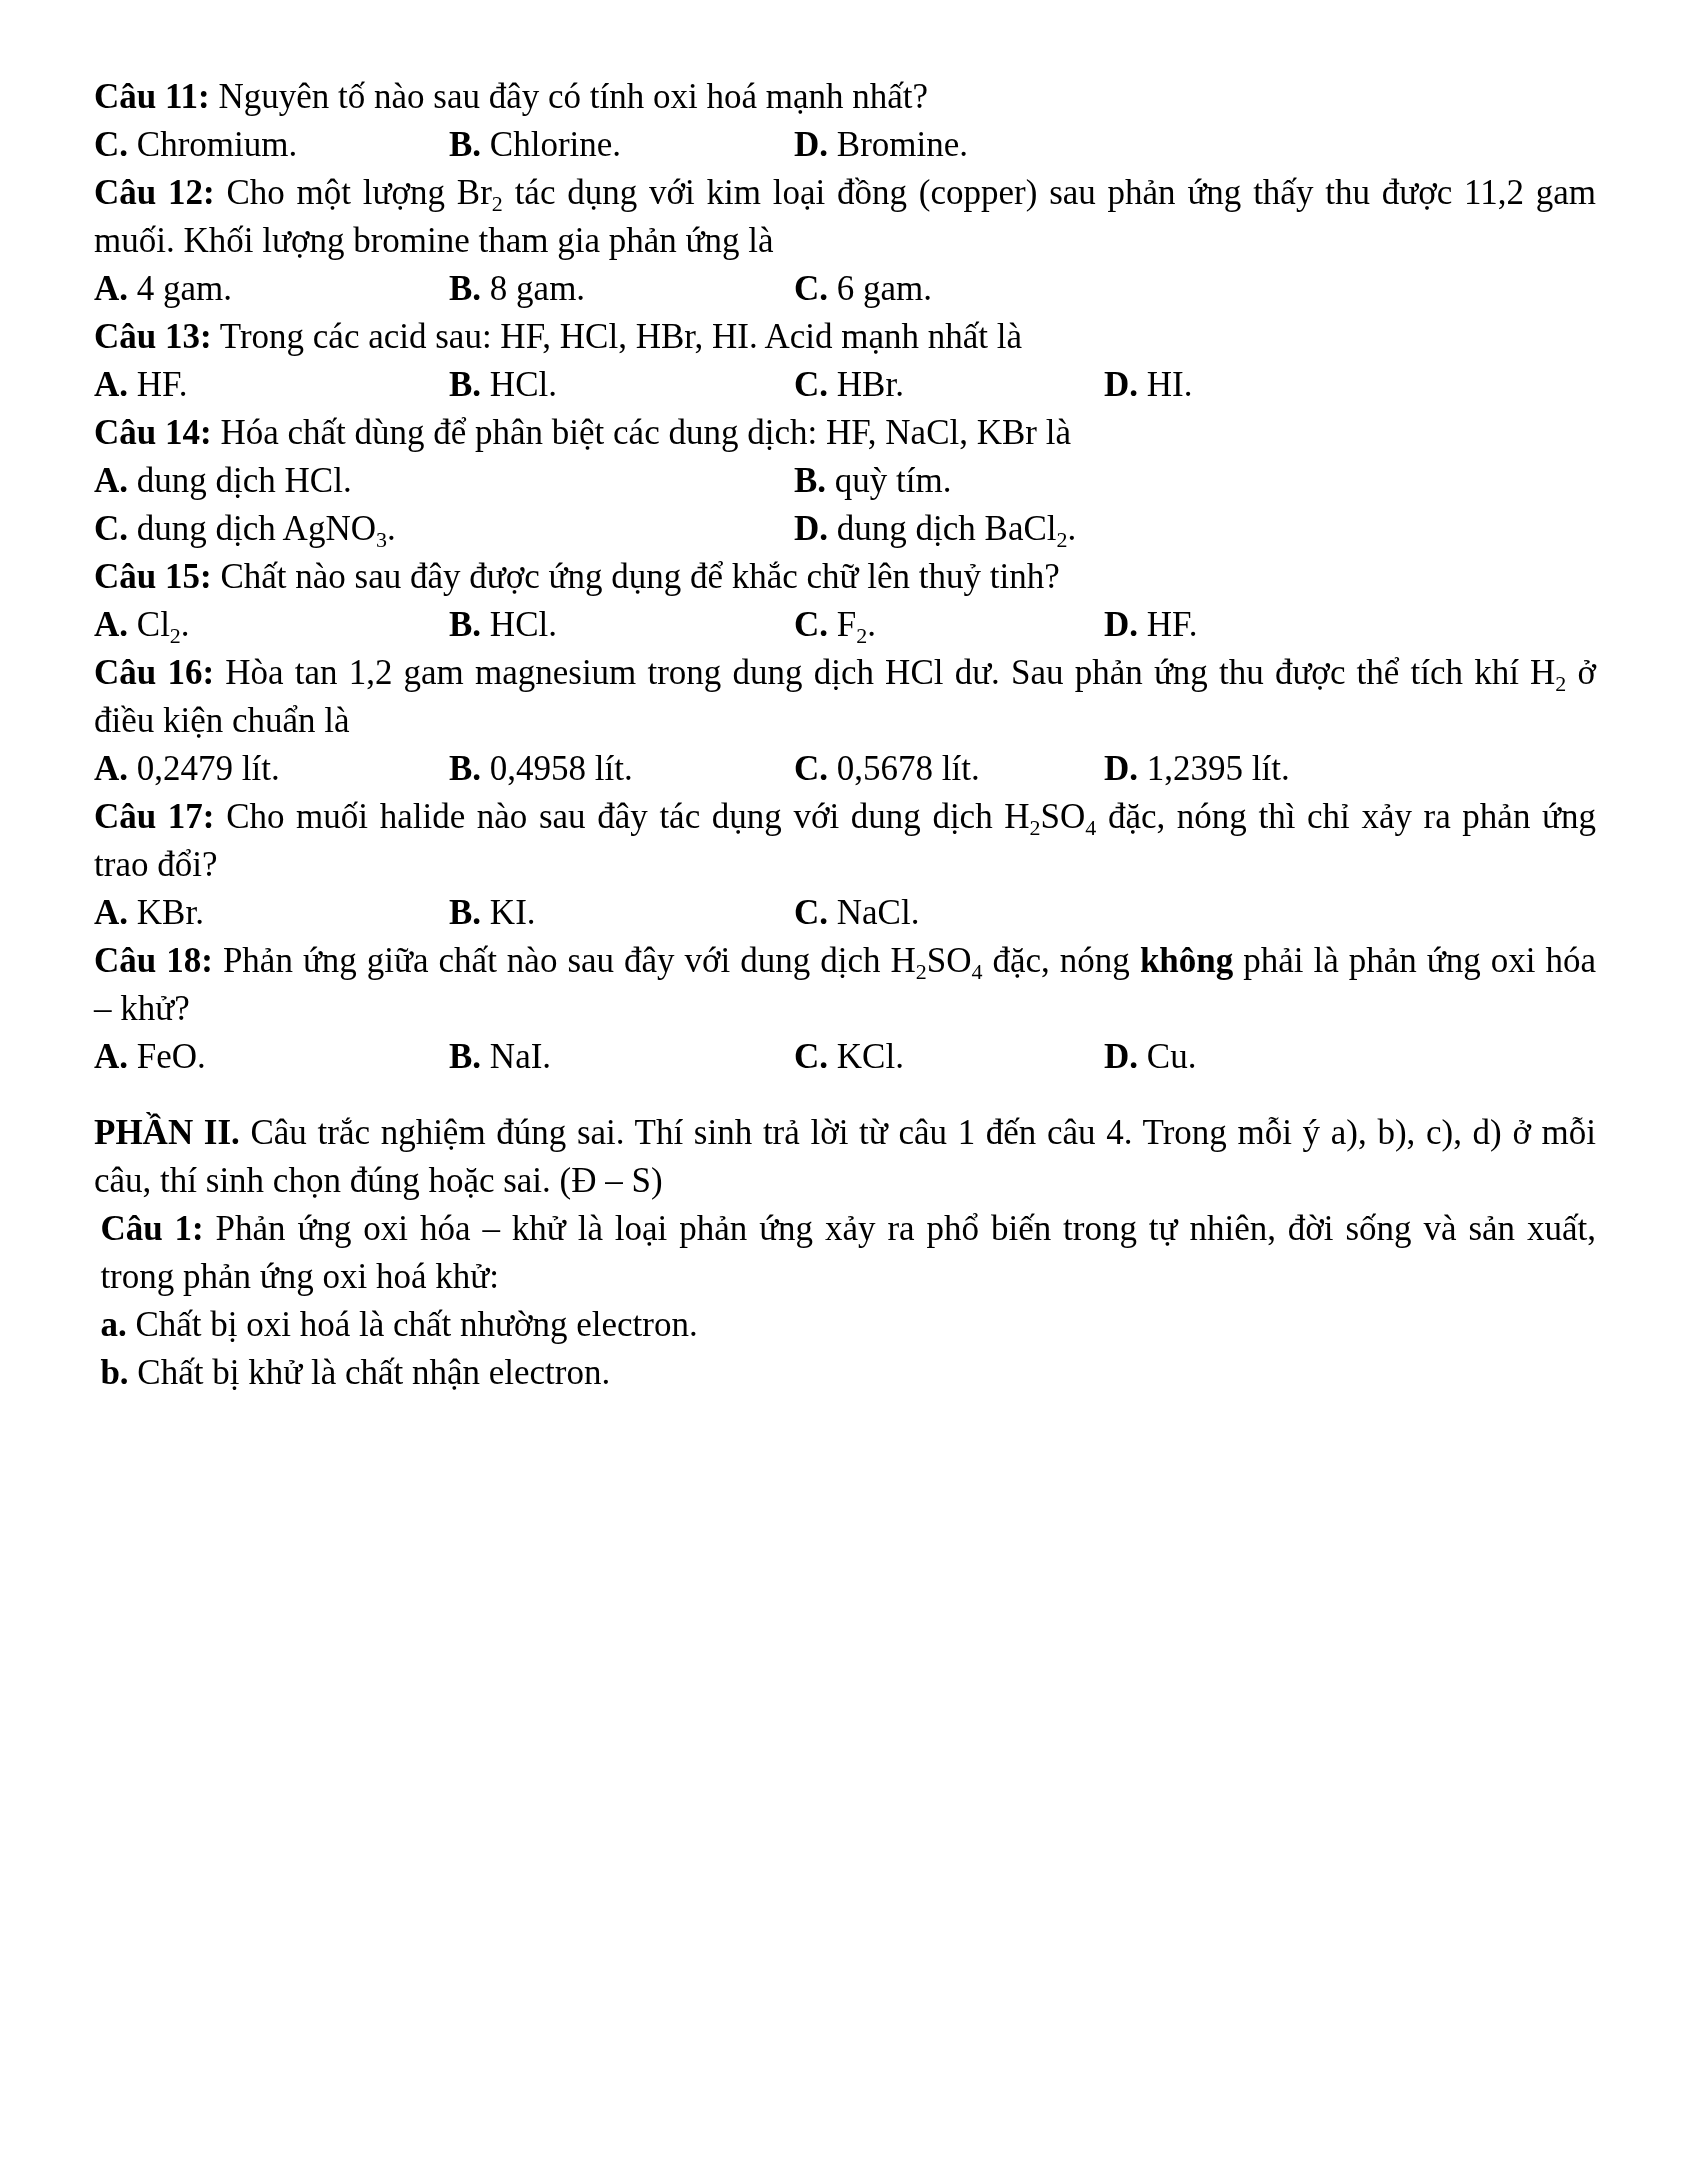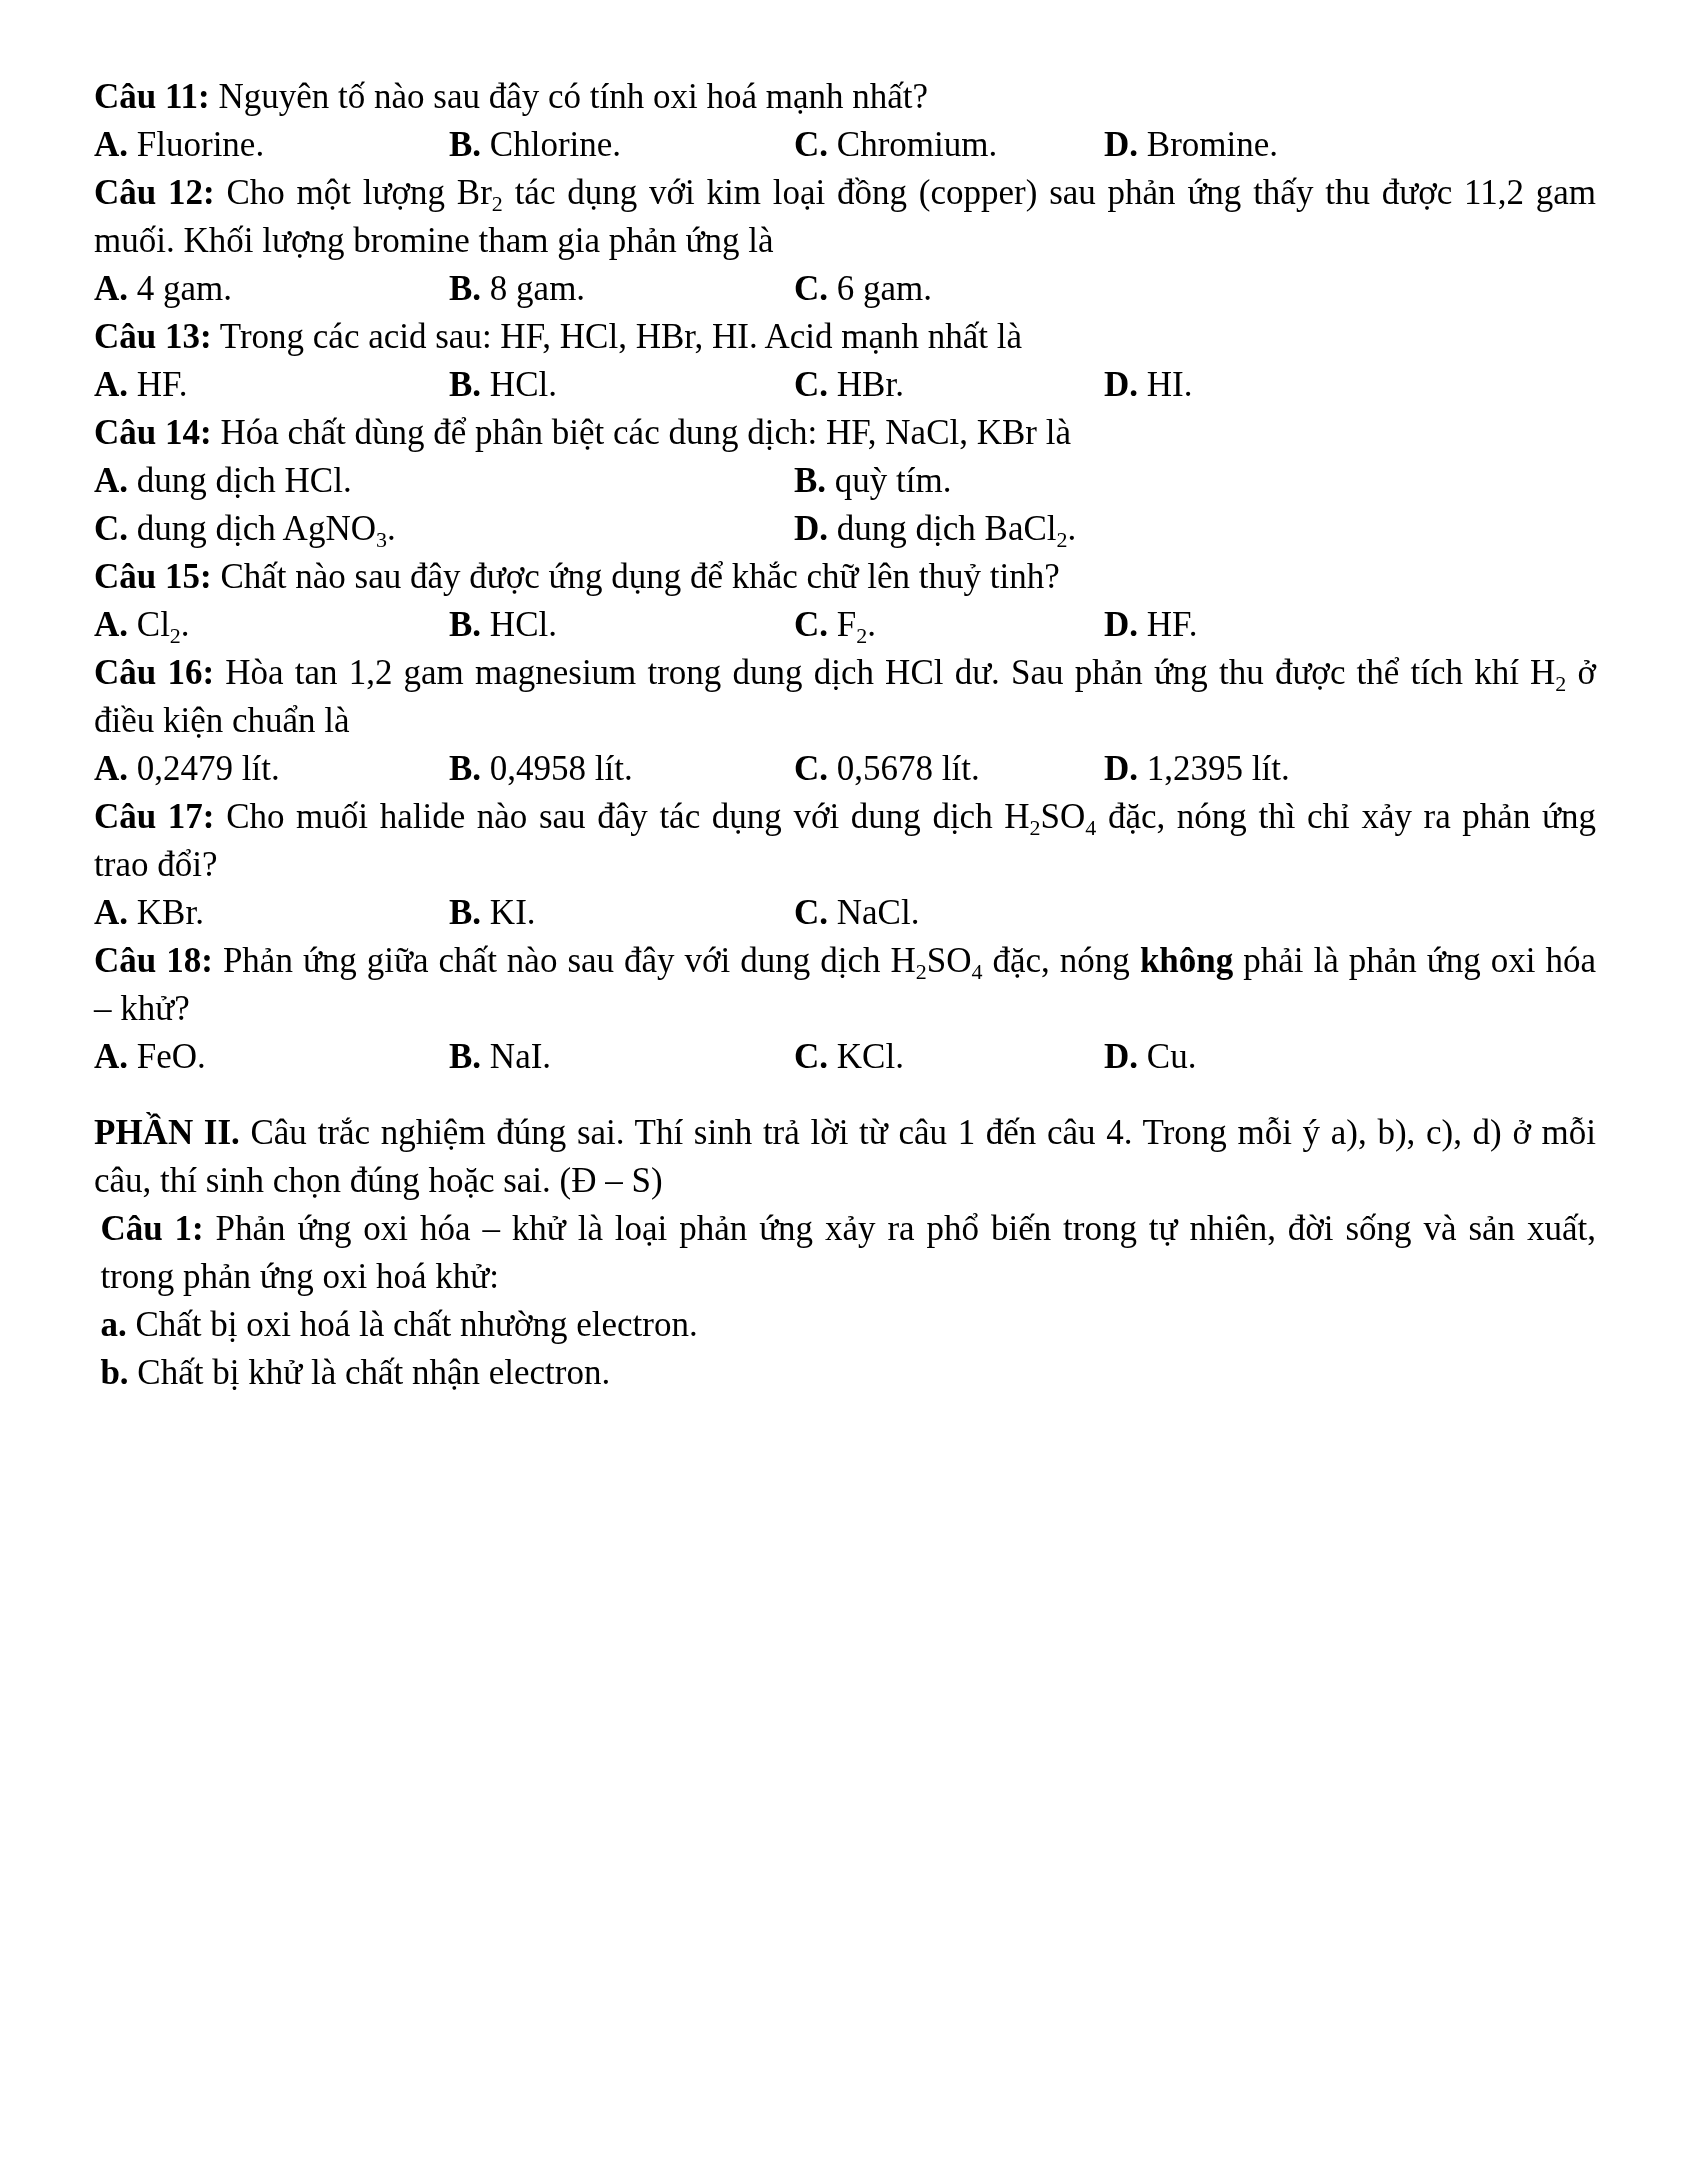--- a/index.html
+++ b/index.html
@@ -33,23 +33,22 @@
   .indent { padding-left: 6.4px; }
 </style>
 </head>
 <body>
 
 <div class="page">
 
   <section>
     <p class="para"><b>Câu 11:</b> <span>Nguyên tố nào sau đây có tính oxi hoá mạnh nhất?</span></p>
     <div class="answers cols4">
-      <span class="ans"><b>A.</b> <span>Fluorine.</span></span>
+      <span class="ans"><b>C.</b> <span>Chromium.</span></span>
       <span class="ans"><b>B.</b> <span>Chlorine.</span></span>
-      <span class="ans"><b>C.</b> <span>Chromium.</span></span>
       <span class="ans"><b>D.</b> <span>Bromine.</span></span>
     </div>
   </section>
 
   <section>
     <p class="para"><b>Câu 12:</b> <span>Cho một lượng Br<sub>2</sub> tác dụng với kim loại đồng (copper) sau phản ứng thấy thu được 11,2 gam muối. Khối lượng bromine tham gia phản ứng là</span></p>
     <div class="answers cols4">
       <span class="ans"><b>A.</b> <span>4 gam.</span></span>
       <span class="ans"><b>B.</b> <span>8 gam.</span></span>
       <span class="ans"><b>C.</b> <span>6 gam.</span></span>

